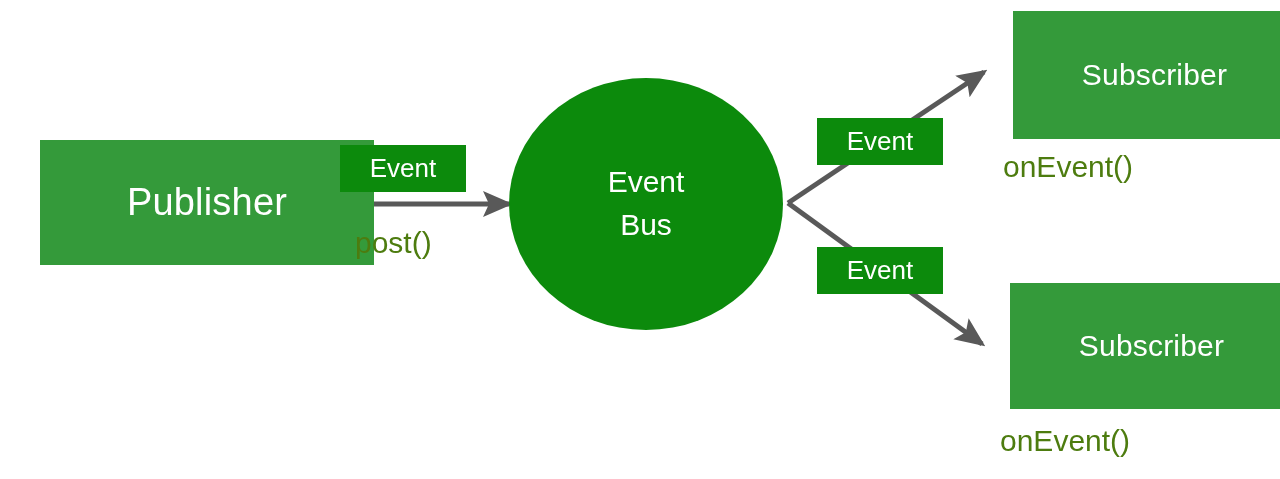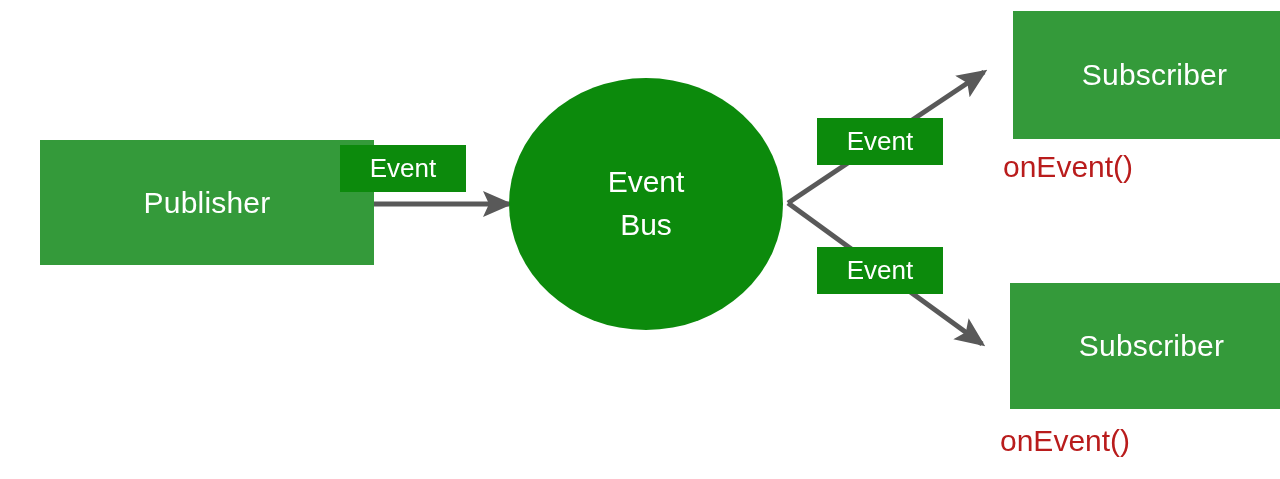--- a/index.html
+++ b/index.html
@@ -27,21 +27,21 @@
     font-weight: 400;
     letter-spacing: 0.2px;
     margin-left: 28px;
   }
   .publisher-box {
     left: 12px;
     top: 140px;
     width: 334px;
     height: 125px;
     background: #349A3A;
-    font-size: 30px;
+    font-size: 38px;
   }
   .subscriber-box-top {
     left: 985px;
     top: 11px;
     width: 283px;
     height: 128px;
     background: #349A3A;
     font-size: 30px;
   }
   .subscriber-box-bottom {
@@ -79,21 +79,21 @@
     justify-content: center;
     font-size: 26px;
     font-family: "Liberation Sans", sans-serif;
   }
   .event-tag-1 { left: 340px; top: 145px; width: 126px; height: 47px; }
   .event-tag-2 { left: 817px; top: 118px; width: 126px; height: 47px; }
   .event-tag-3 { left: 817px; top: 247px; width: 126px; height: 47px; }
 
   .plain-label {
     position: absolute;
-    color: #b91c1c;
+    color: #4d7c0f;
     font-family: "Liberation Sans", sans-serif;
     font-size: 30px;
     white-space: nowrap;
   }
   .label-post   { left: 355px; top: 226px; }
   .label-on-1   { left: 1003px; top: 150px; }
   .label-on-2   { left: 1000px; top: 424px; }
 
   svg.arrows {
     position: absolute;
@@ -145,18 +145,19 @@
   </div>
 
   <div class="event-tag event-tag-2">
     <span>Event</span>
   </div>
 
   <div class="event-tag event-tag-3">
     <span>Event</span>
   </div>
 
+  <div class="plain-label label-post">post()</div>
 
   <div class="plain-label label-on-1">onEvent()</div>
 
   <div class="plain-label label-on-2">onEvent()</div>
 
 </div>
 
 </body></html>

